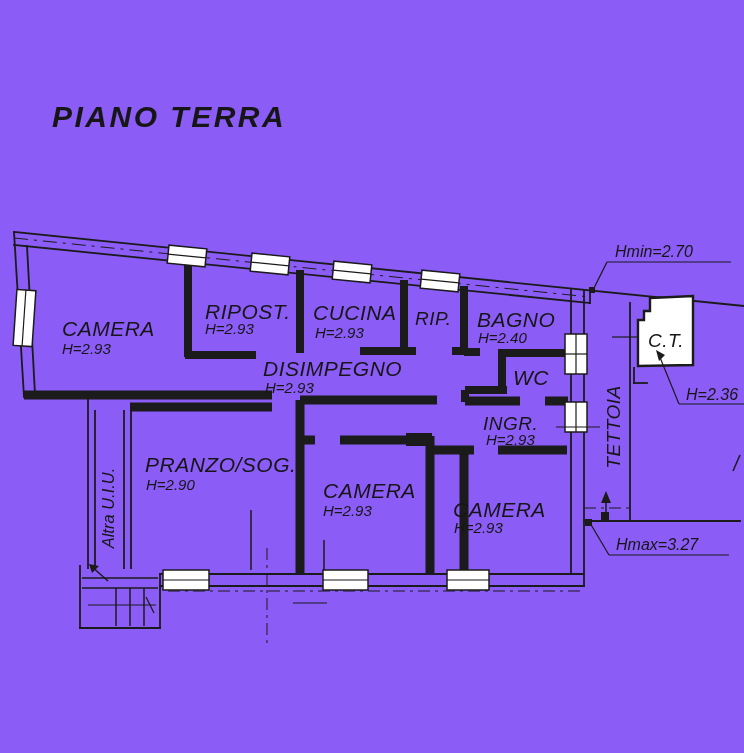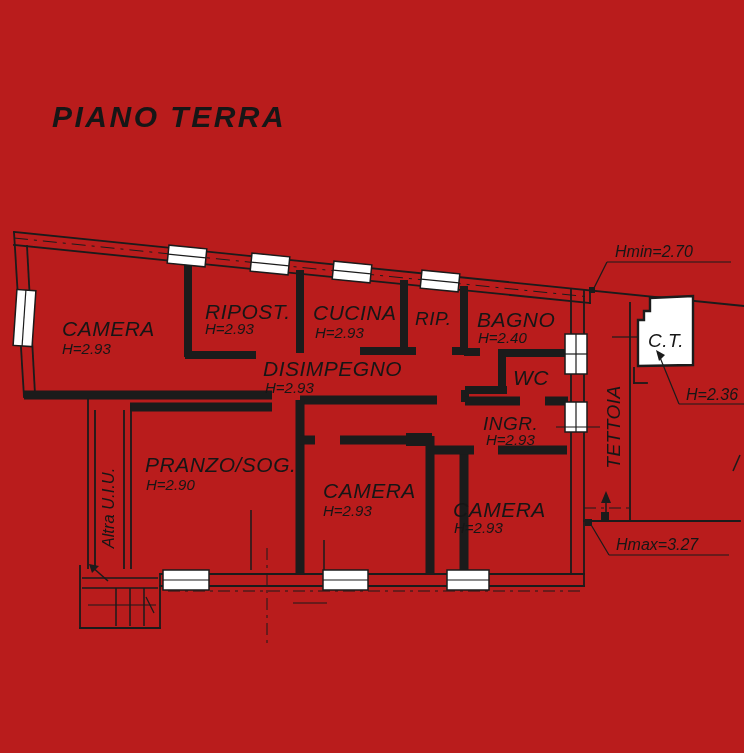--- a/index.html
+++ b/index.html
@@ -1,16 +1,16 @@
 <!DOCTYPE html>
 <html><head>
 <meta charset="utf-8">
 <style>
   html,body{margin:0;padding:0;background:#ffffff;}
-  .page{position:relative;width:744px;height:753px;background:#b91c1c;overflow:hidden;
+  .page{position:relative;width:744px;height:753px;background:#8b5cf6;overflow:hidden;
         font-family:"Liberation Sans", sans-serif;}
   svg{position:absolute;left:0;top:0;}
   
   .thin{stroke:#1b1b1b;stroke-width:1.8;fill:none;stroke-linecap:square;}
   .t12{stroke:#1b1b1b;stroke-width:1.2;fill:none;}
   .t15{stroke:#1b1b1b;stroke-width:1.5;fill:none;}
   .w8{stroke:#1b1b1b;stroke-width:8;fill:none;stroke-linecap:butt;}
   .w9{stroke:#1b1b1b;stroke-width:9;fill:none;stroke-linecap:butt;}
   .whitebox{fill:#ffffff;stroke:#1b1b1b;stroke-width:1.5;}
   .inkfill{fill:#1b1b1b;stroke:none;}

